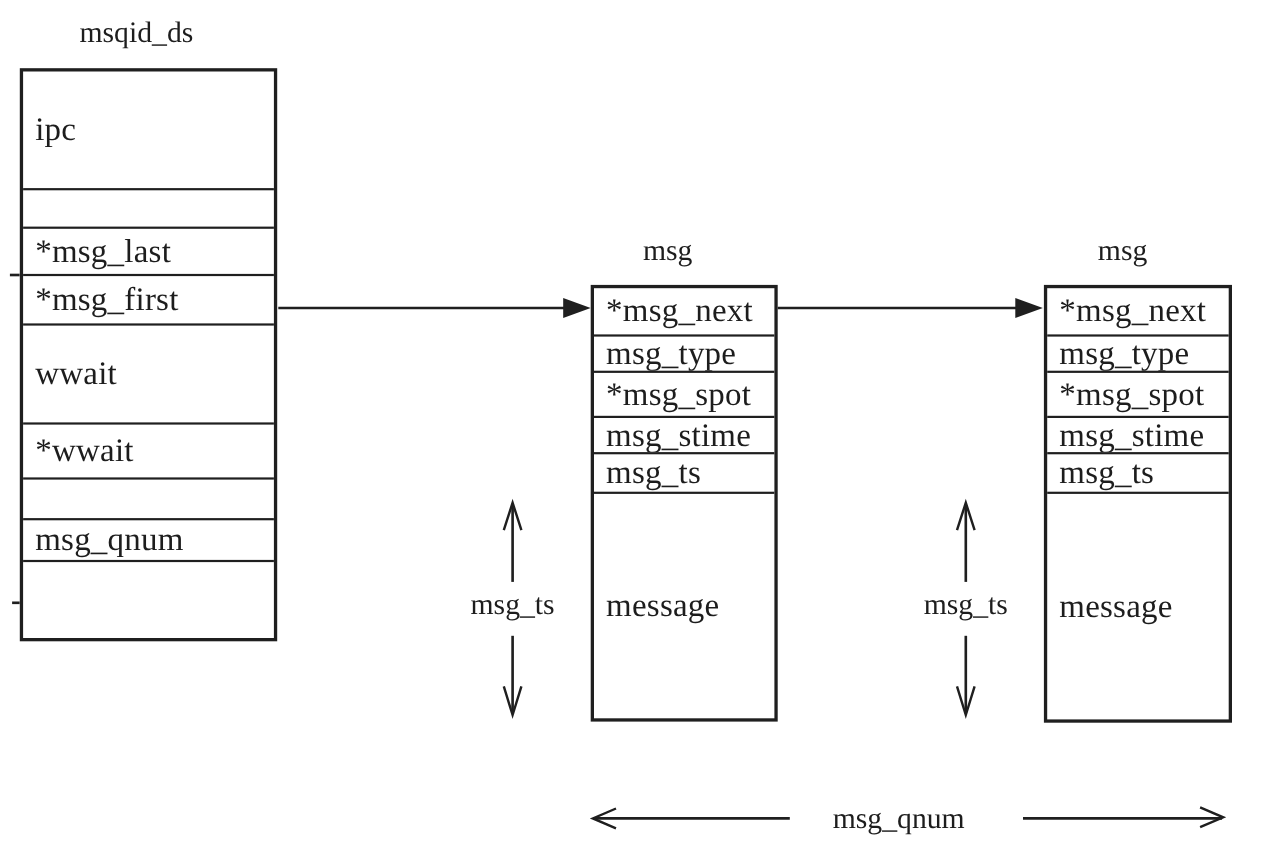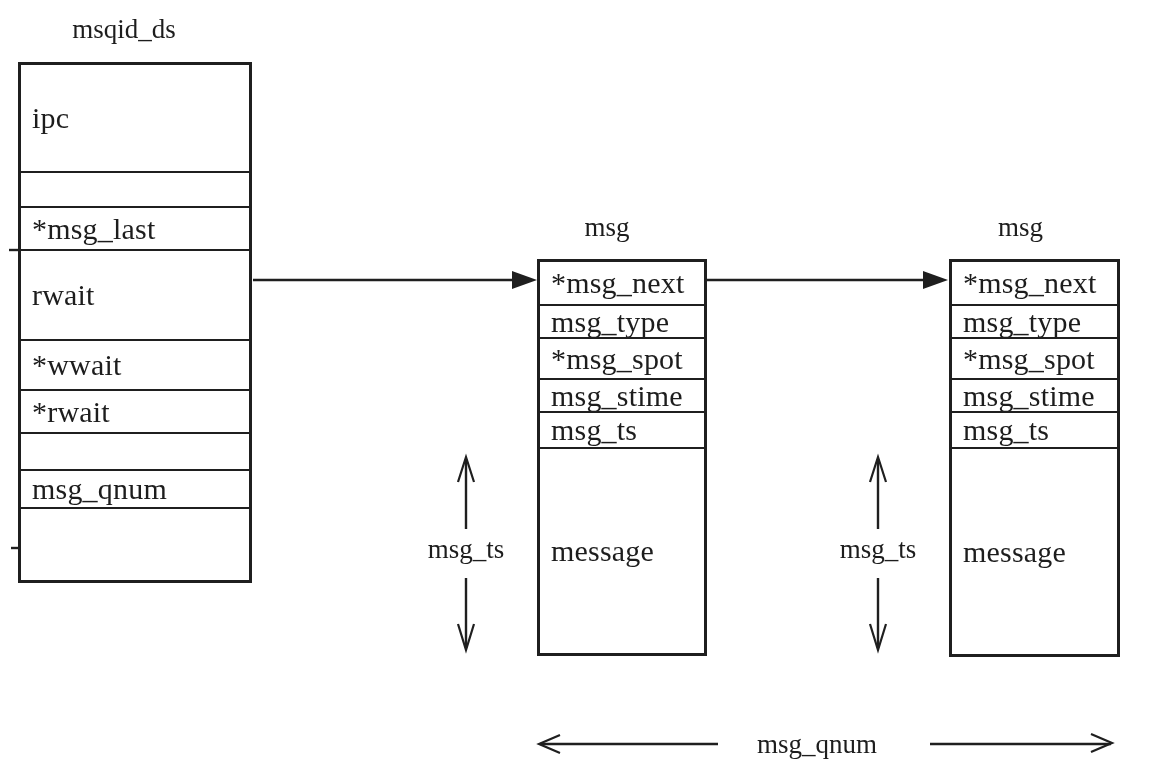--- a/index.html
+++ b/index.html
@@ -105,23 +105,23 @@
 
     <line class="ln" x1="9" y1="250" x2="18" y2="250"></line>
     <line class="ln" x1="11" y1="548" x2="18" y2="548"></line>
   </svg>
 
   <div class="struct-title" style="left:18px; top:12px; width:234px; transform:translateX(-11px);">msqid_ds</div>
   <div class="struct" style="left:18px; top:62px; width:234px; height:521px;">
     <div class="cell" style="height:108px;">ipc</div>
     <div class="cell" style="height:35px;"></div>
     <div class="cell" style="height:43px;">*msg_last</div>
-    <div class="cell" style="height:90px;">rwait</div>
+    <div class="cell" style="height:45px;">*msg_first</div>
+    <div class="cell" style="height:90px;">wwait</div>
     <div class="cell" style="height:50px;">*wwait</div>
-    <div class="cell" style="height:43px;">*rwait</div>
     <div class="cell" style="height:37px;"></div>
     <div class="cell" style="height:38px;">msg_qnum</div>
     <div class="cell last" style="height:31px;"></div>
   </div>
 
   <div class="struct-title" style="left:537px; top:210px; width:170px; transform:translateX(-15px);">msg</div>
   <div class="struct" style="left:537px; top:259px; width:170px; height:397px;">
     <div class="cell" style="height:44px;">*msg_next</div>
     <div class="cell" style="height:33px;">msg_type</div>
     <div class="cell" style="height:41px;">*msg_spot</div>

